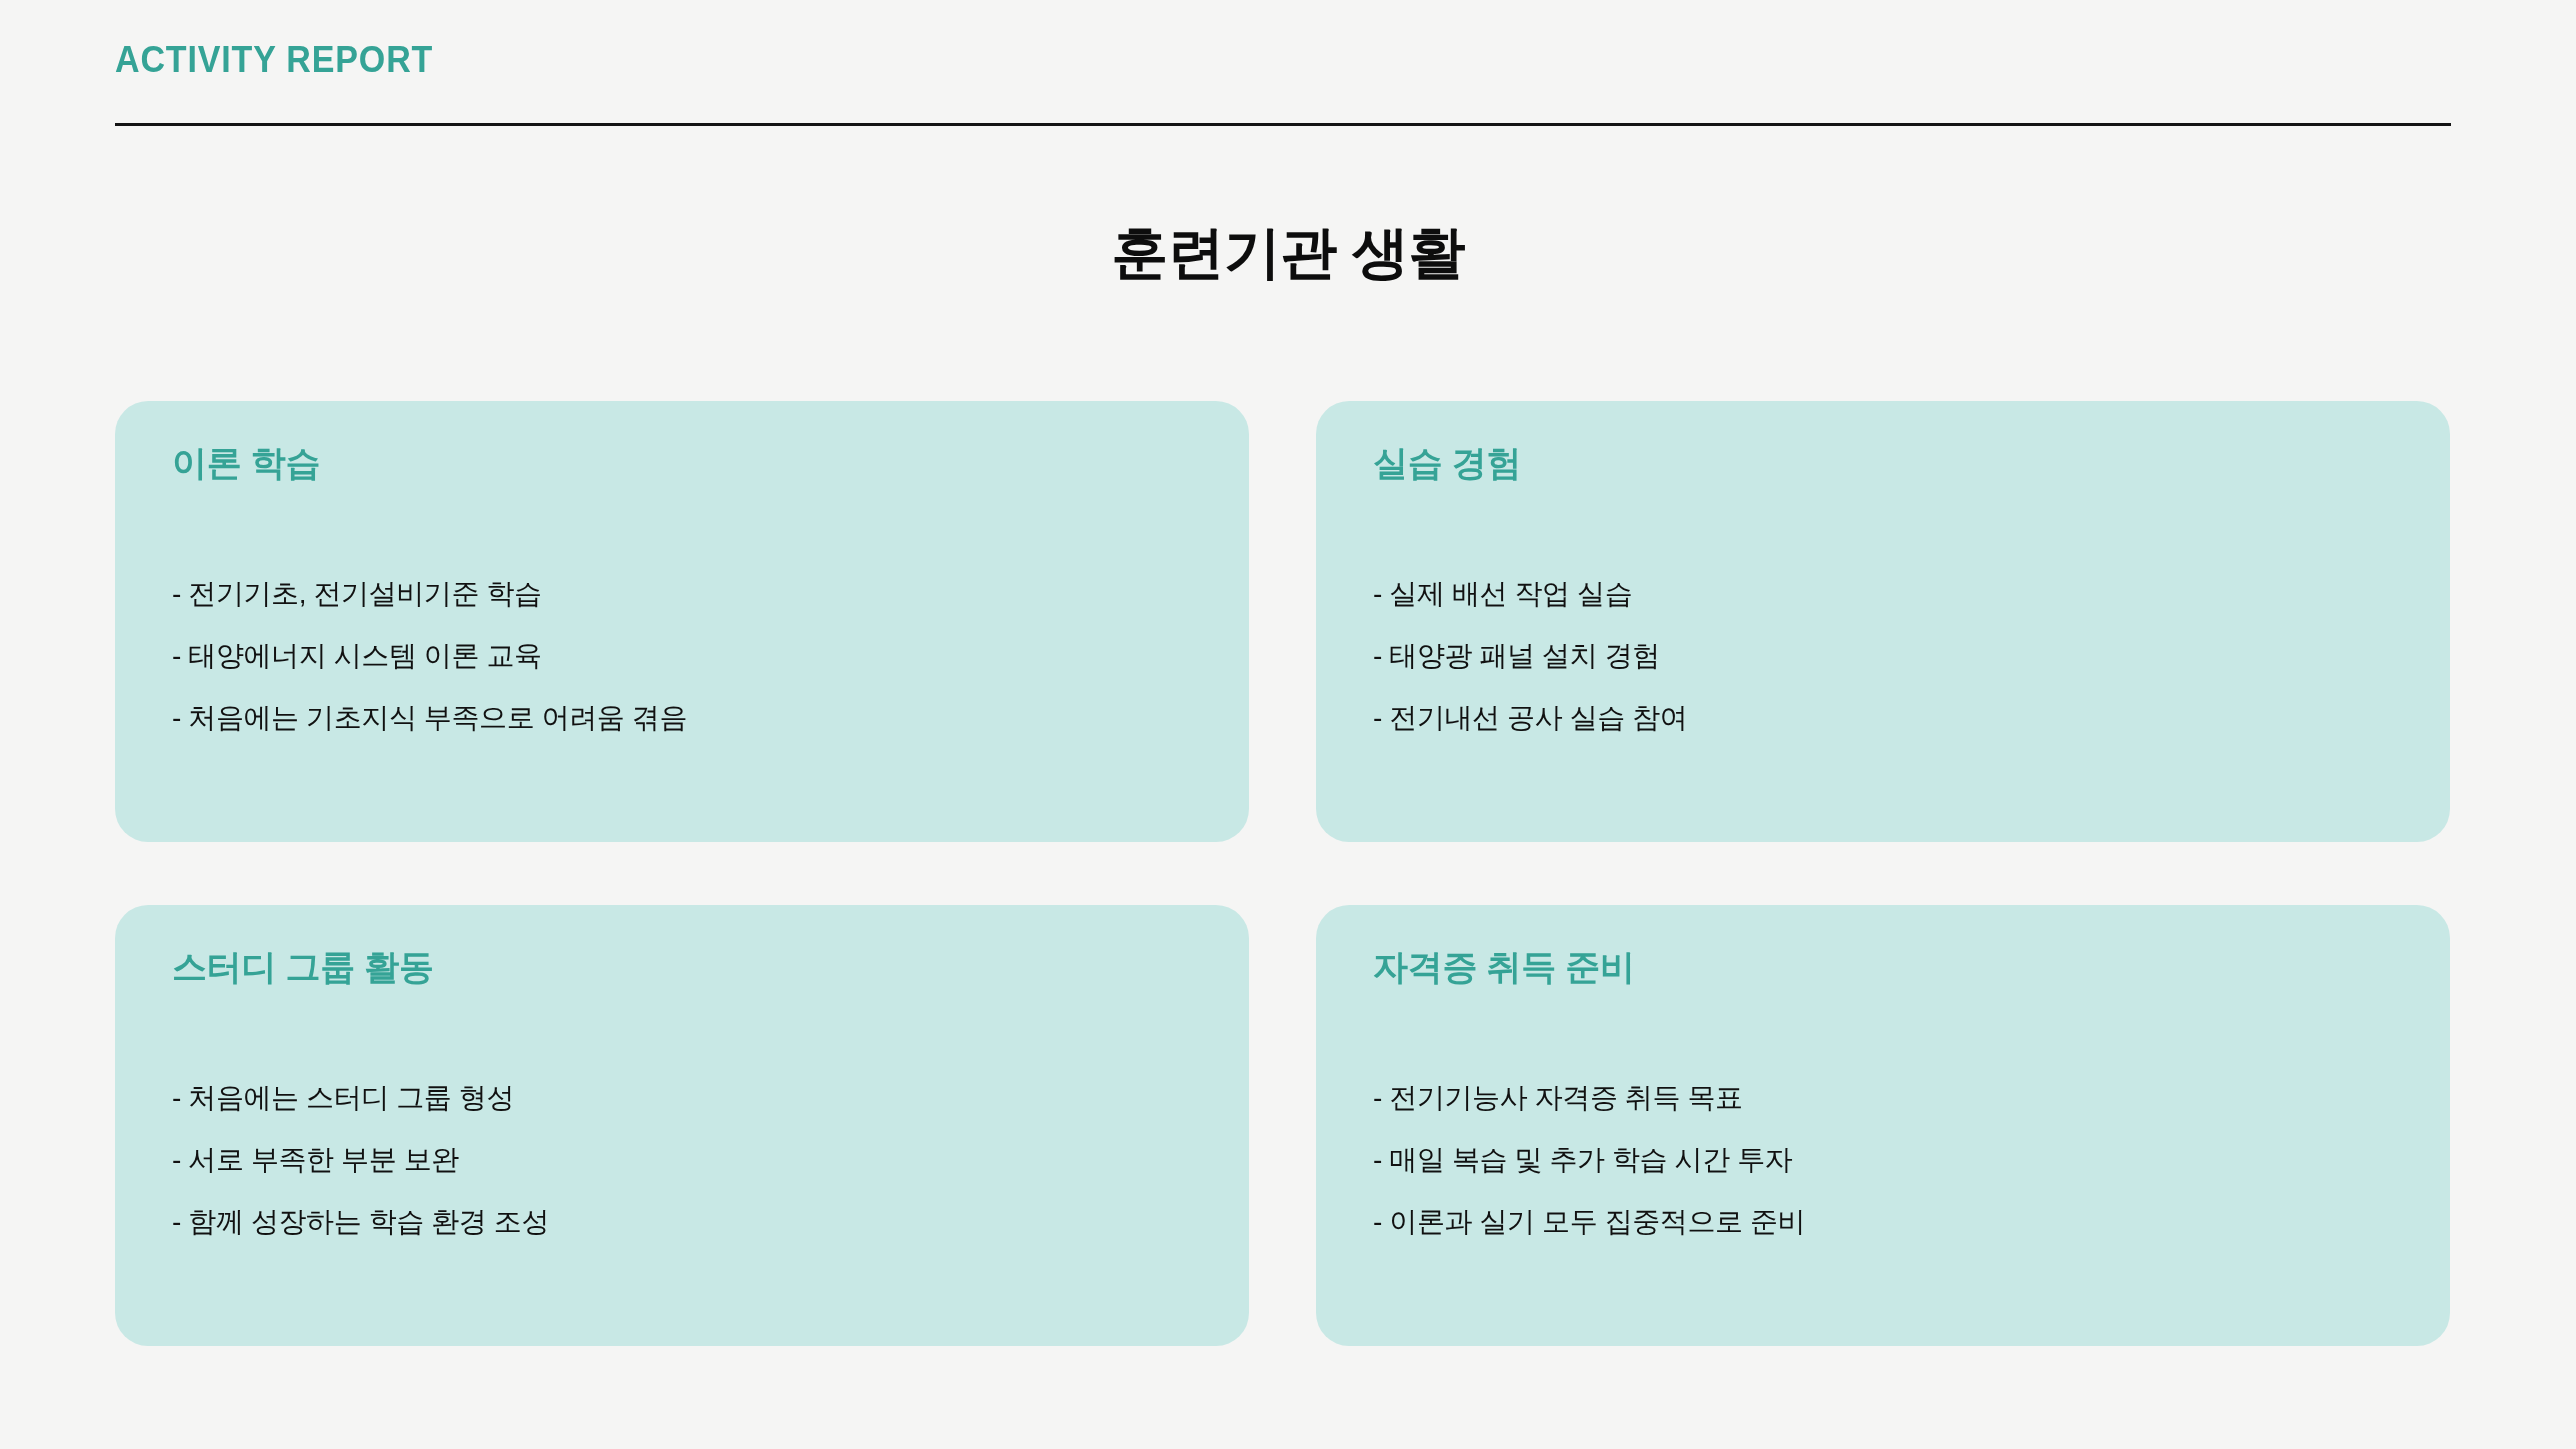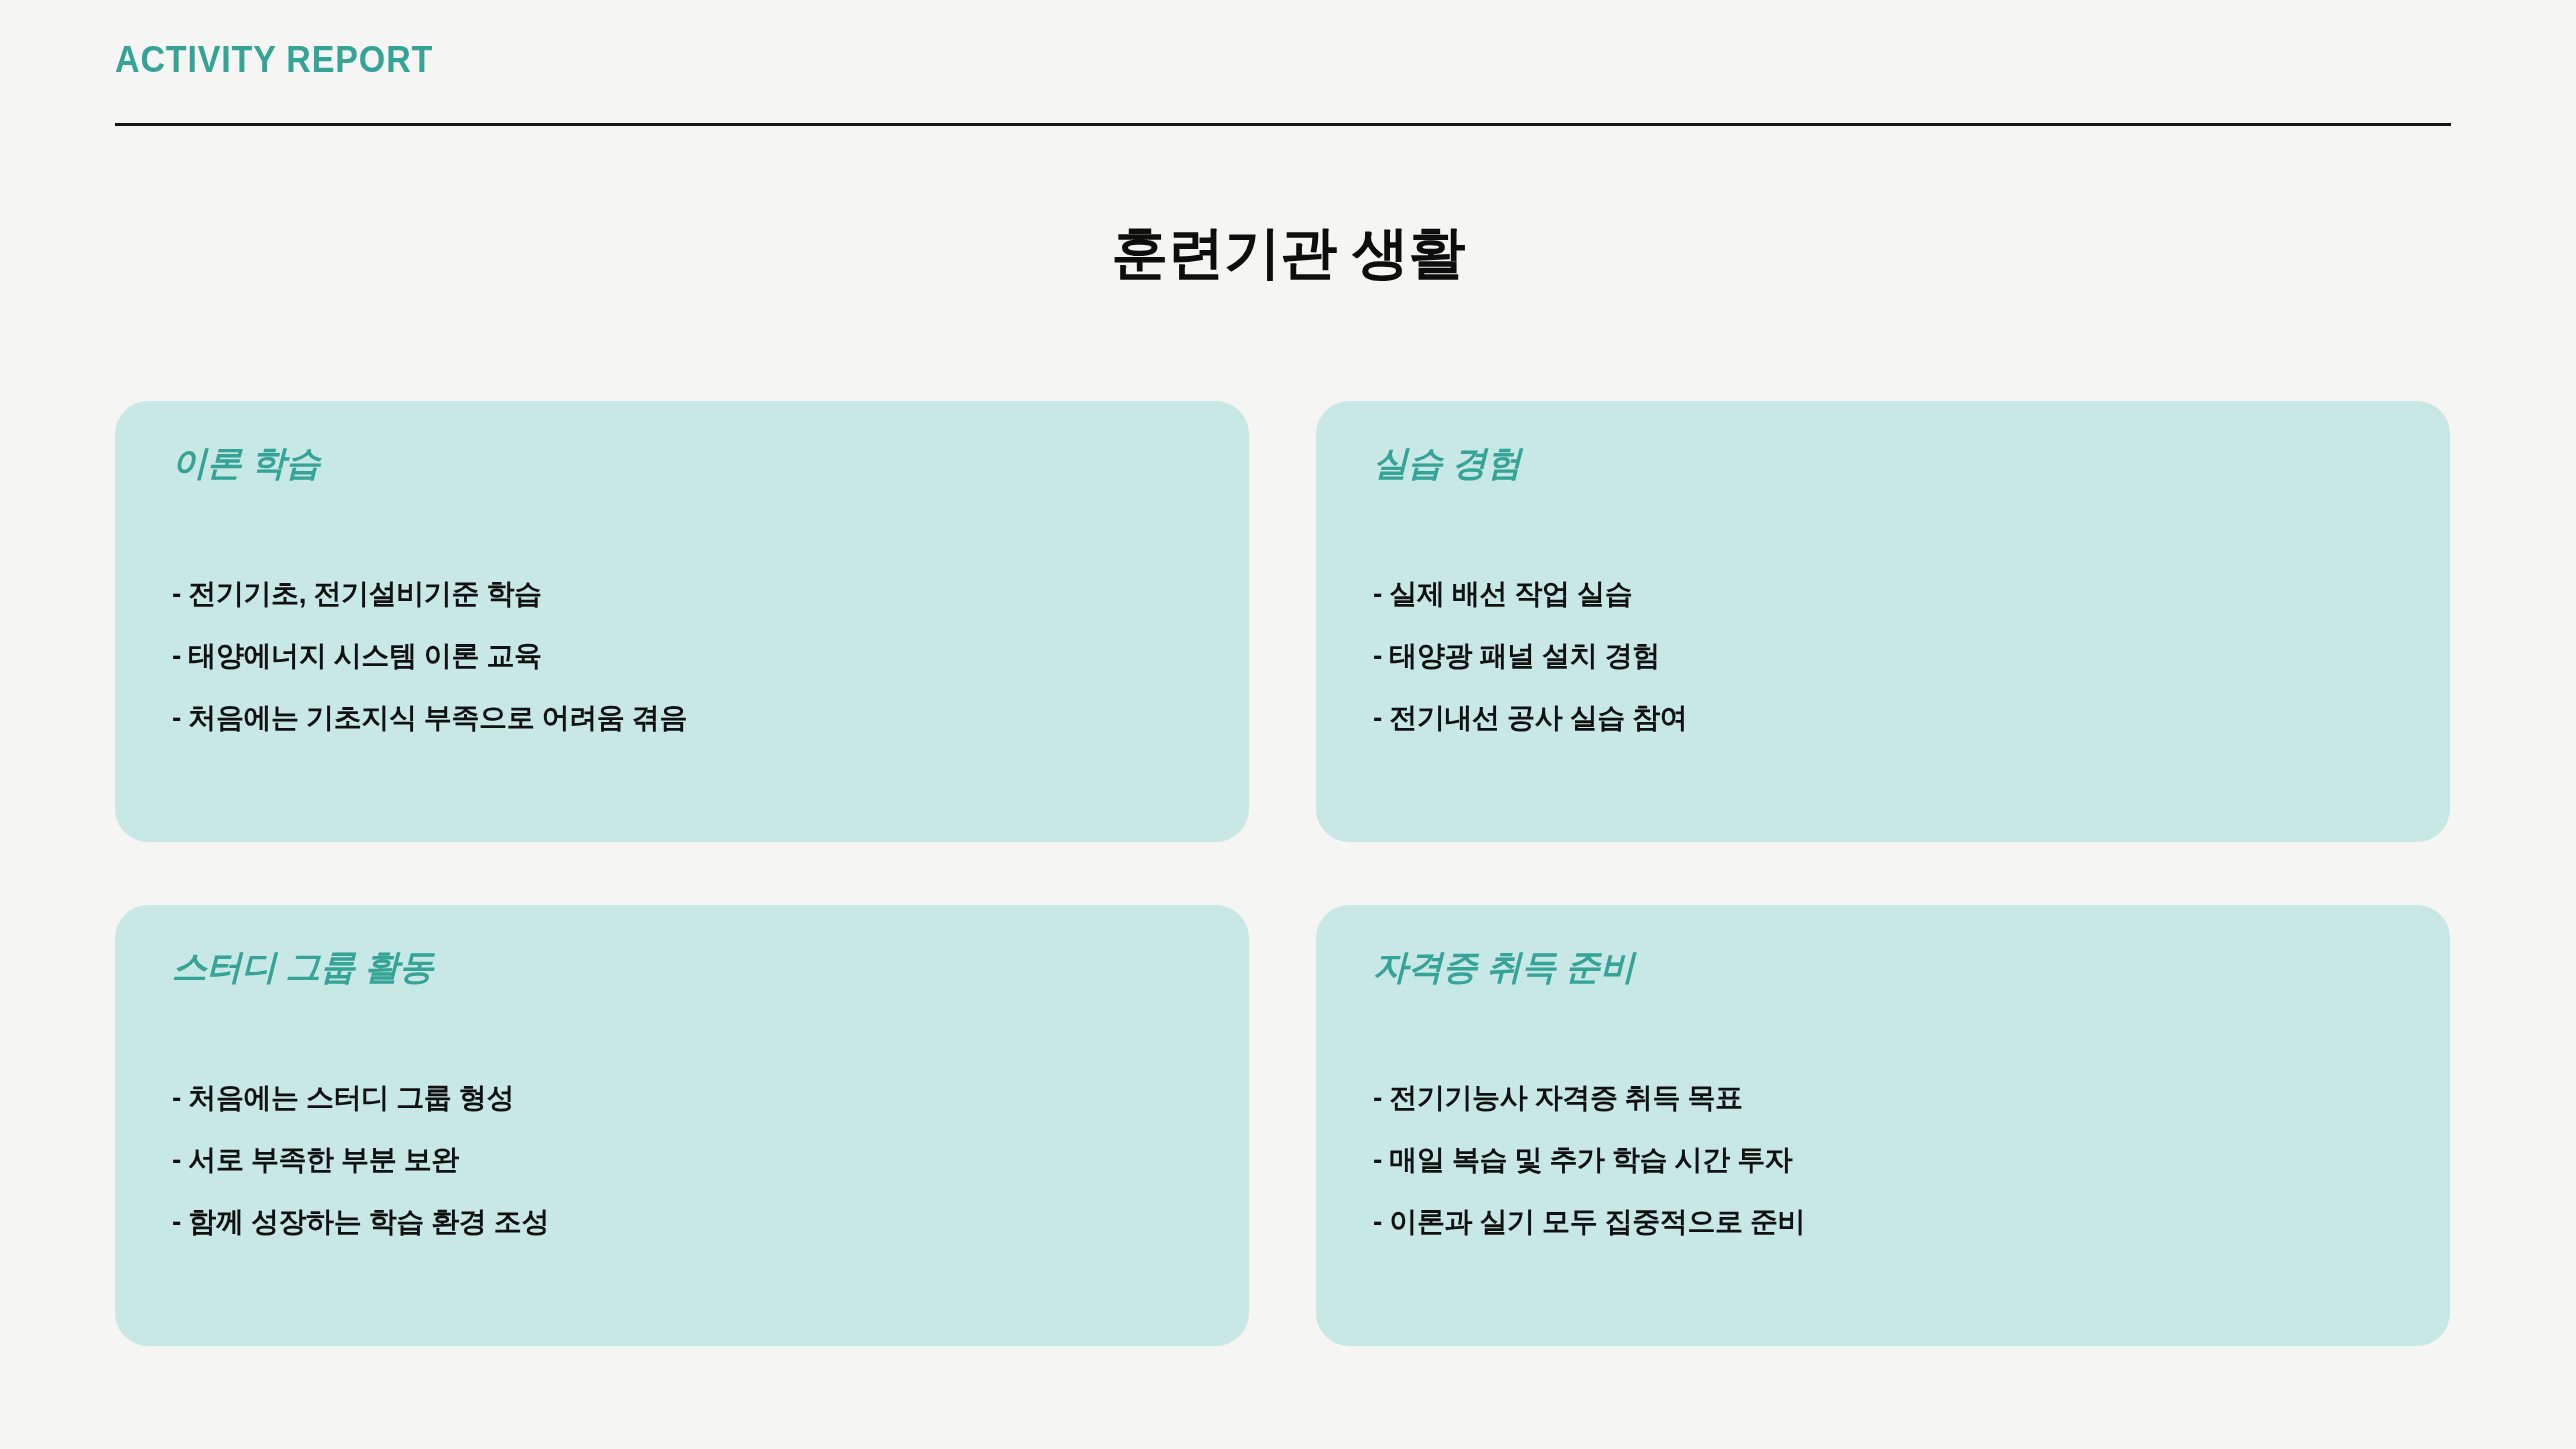--- a/index.html
+++ b/index.html
@@ -82,36 +82,35 @@
     overflow: hidden;
   }
 
   .card-title {
     font-size: 35px;
     font-weight: 700;
     color: #35a396;
     line-height: 1.15;
     margin: 0 0 0 0;
     letter-spacing: -0.3px;
-    font-style: italic;
   }
 
   .card-list {
     list-style: none;
     margin: 0;
     padding: 0;
     position: absolute;
     left: 57px;
     top: 179px;
     right: 42px;
   }
 
   .card-list li {
     font-size: 28px;
-    font-weight: 700;
+    font-weight: 400;
     color: #111111;
     line-height: 1;
     margin-bottom: 34px;
     white-space: nowrap;
     letter-spacing: -0.4px;
   }
 
   .card-list li:last-child {
     margin-bottom: 0;
   }

